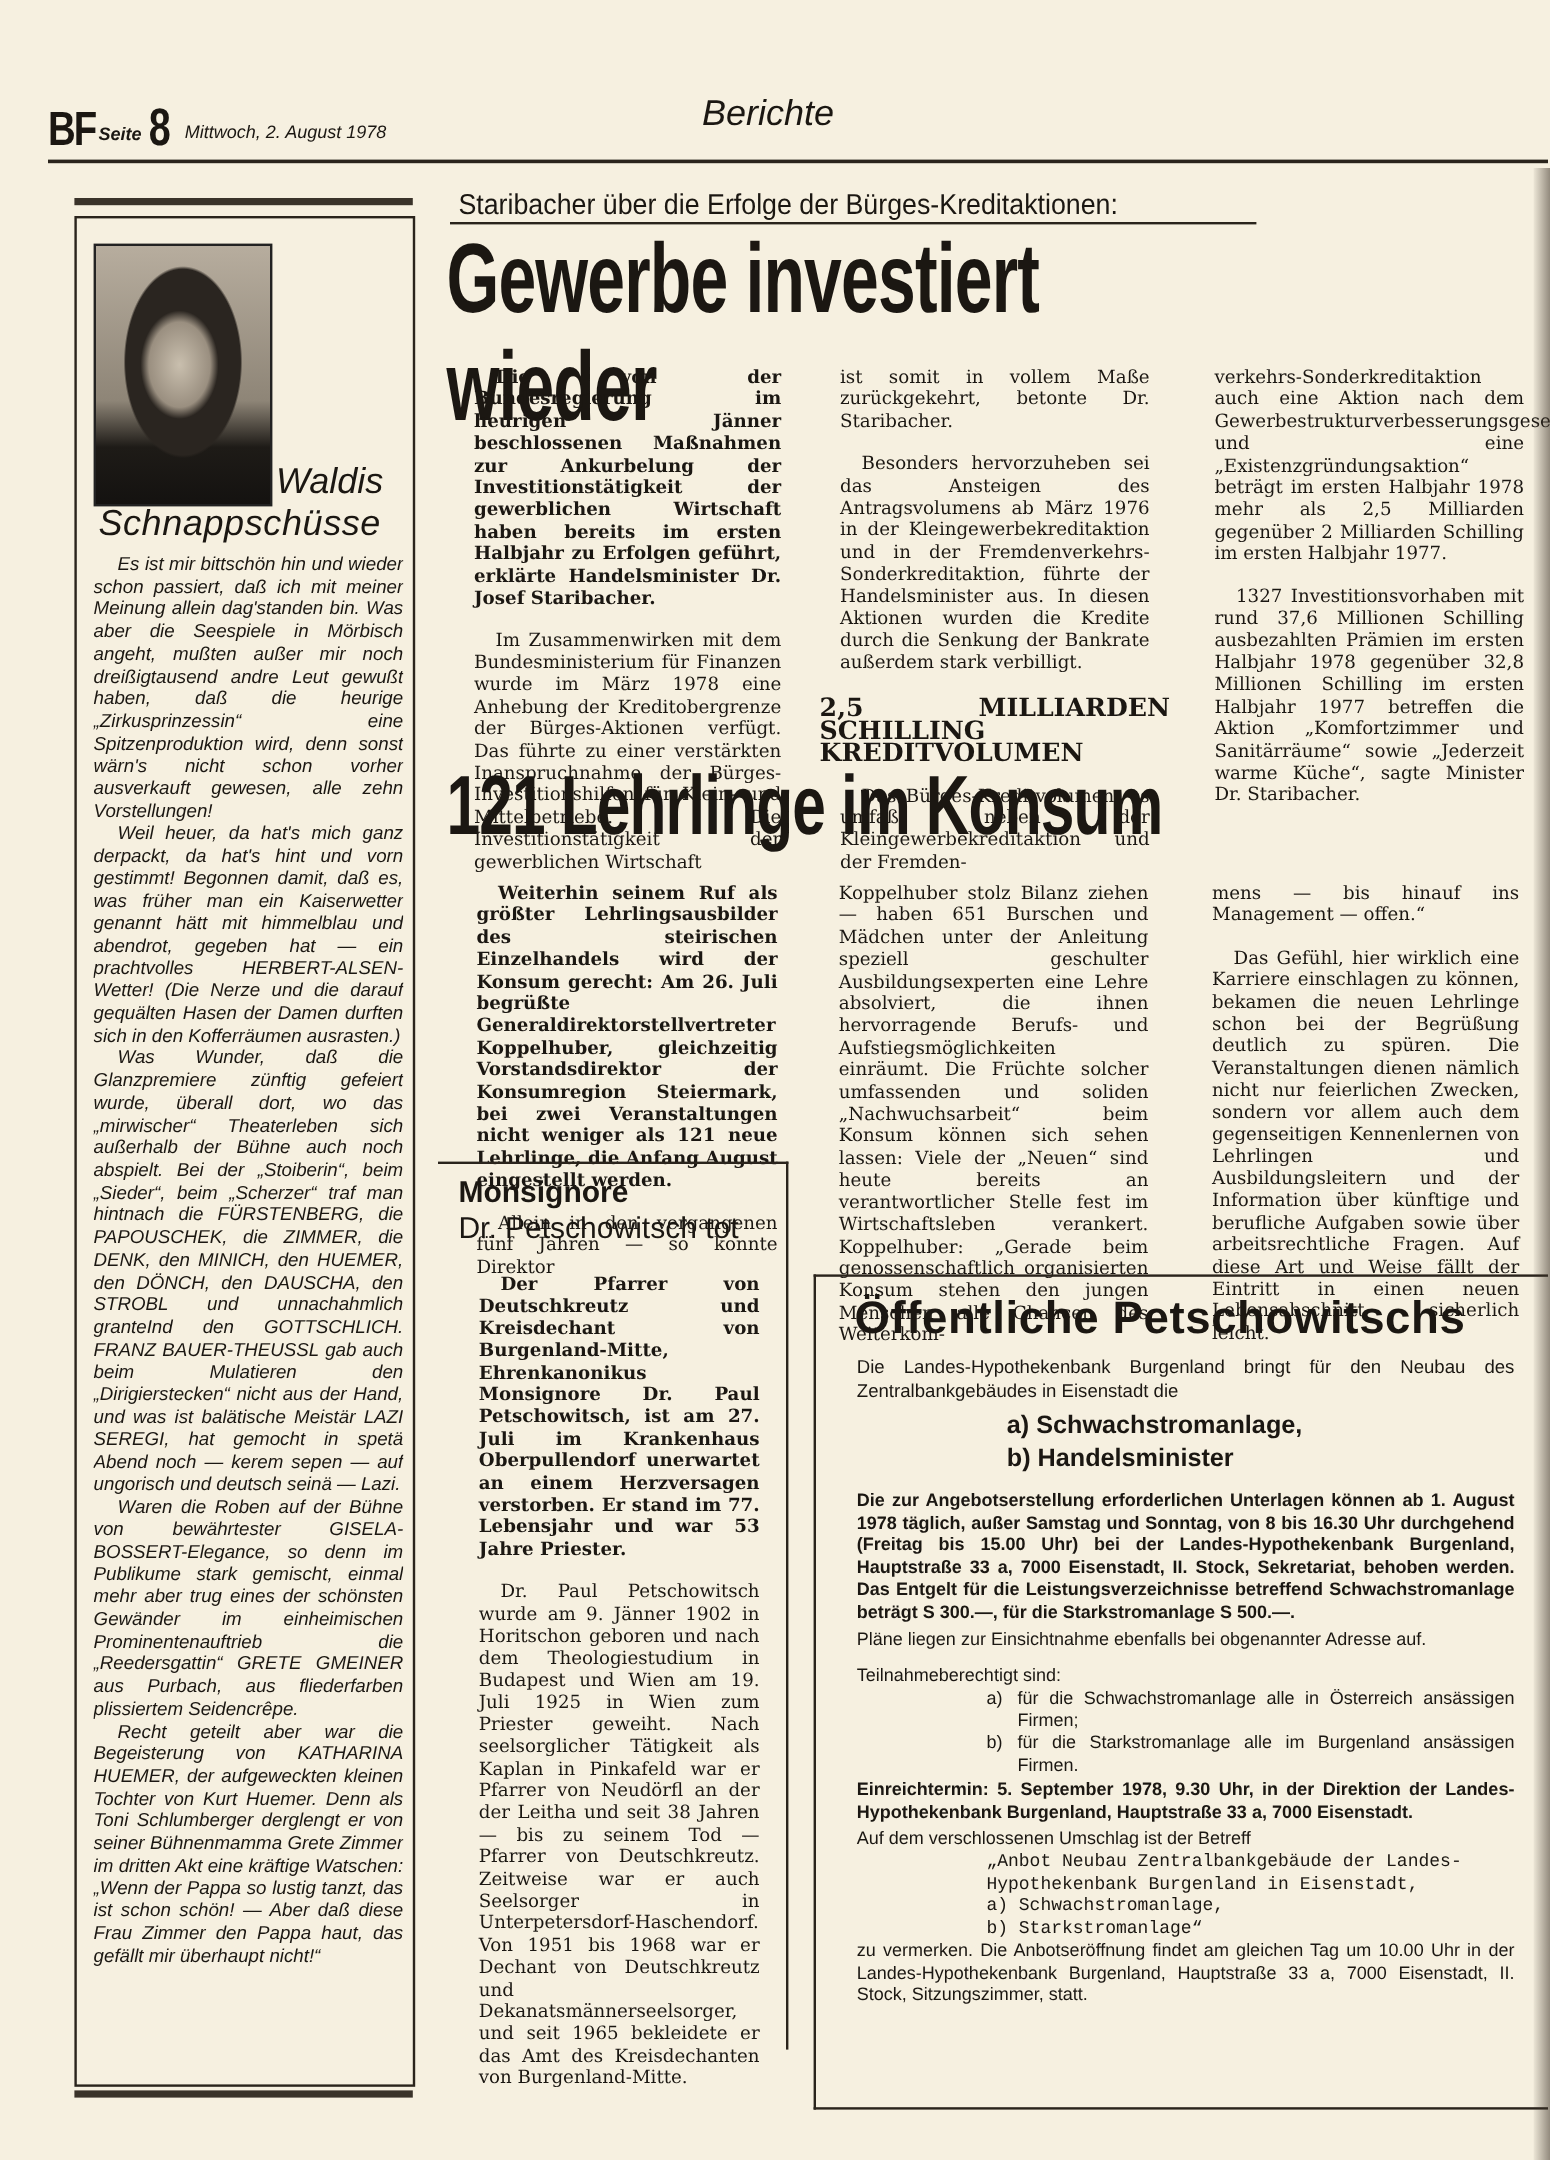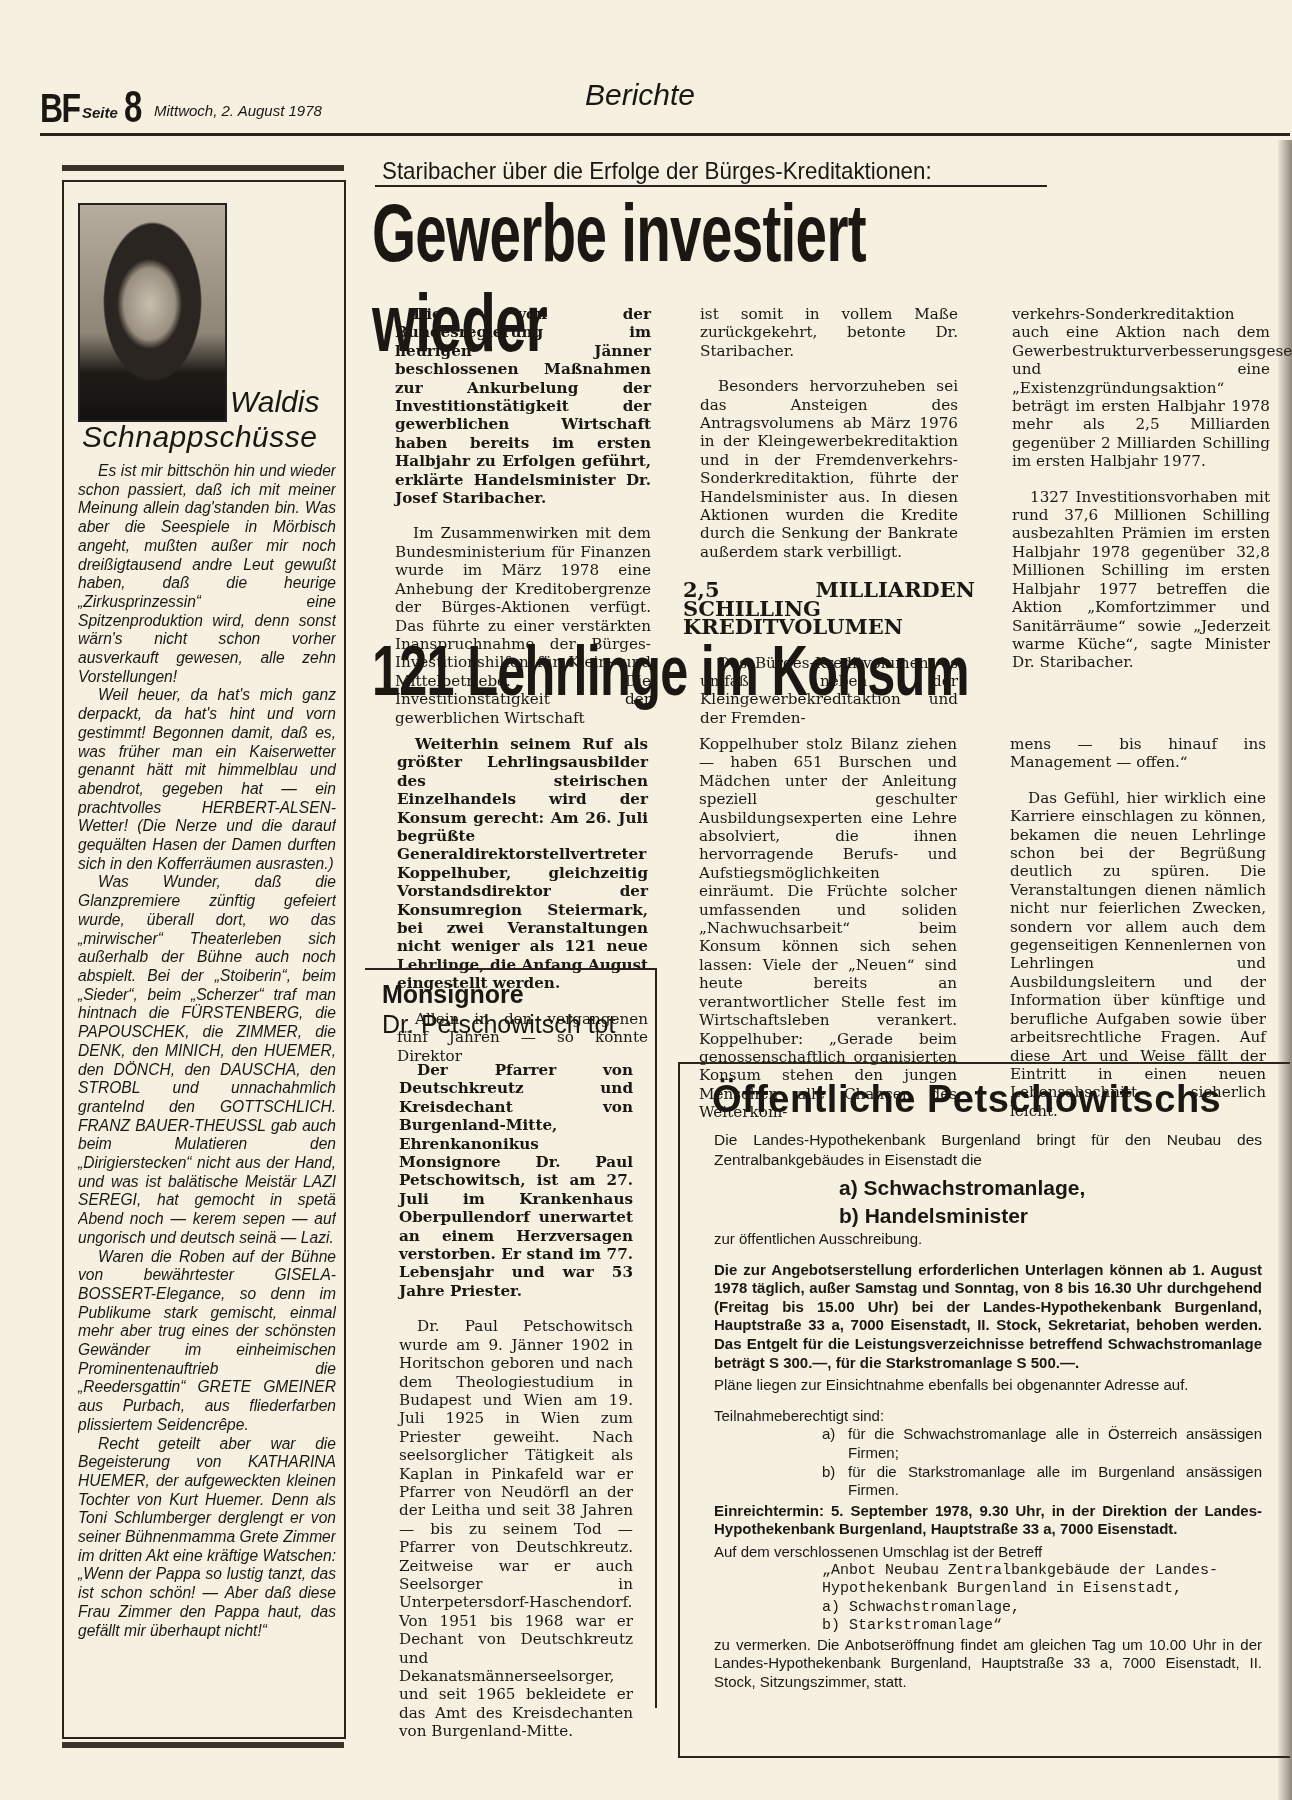--- a/index.html
+++ b/index.html
@@ -89,21 +89,20 @@
 </div>
 
 <div class="abs" style="left:678px;top:1062px;width:610px;height:692px;border-top:2px solid #2a241c;border-left:2px solid #2a241c;border-bottom:2px solid #2a241c;"></div>
 <div class="abs sans" style="left:712px;top:1078px;font-size:38px;font-weight:bold;letter-spacing:0.5px;">Öffentliche Petschowitschs</div>
 <div class="abs ad" style="left:714px;top:1130px;width:548px;">
   <p style="font-size:15.5px;line-height:20px;">Die Landes-Hypothekenbank Burgenland bringt für den Neubau des Zentralbankgebäudes in Eisenstadt die</p>
   <div style="padding-left:125px;font-size:21px;font-weight:bold;line-height:28px;margin-top:4px;">
     <div>a) Schwachstromanlage,</div>
     <div>b) Handelsminister</div>
   </div>
-  <p>zur öffentlichen Ausschreibung.</p>
   <p class="b" style="margin-top:12px;">Die zur Angebotserstellung erforderlichen Unterlagen können ab 1. August 1978 täglich, außer Samstag und Sonntag, von 8 bis 16.30 Uhr durchgehend (Freitag bis 15.00 Uhr) bei der Landes-Hypothekenbank Burgenland, Hauptstraße 33 a, 7000 Eisenstadt, II. Stock, Sekretariat, behoben werden. Das Entgelt für die Leistungsverzeichnisse betreffend Schwachstromanlage beträgt S 300.—, für die Starkstromanlage S 500.—.</p>
   <p style="margin-top:4px;">Pläne liegen zur Einsichtnahme ebenfalls bei obgenannter Adresse auf.</p>
   <p style="margin-top:12px;">Teilnahmeberechtigt sind:</p>
   <div style="padding-left:108px;">
     <div style="display:flex;">
       <span style="width:26px;flex:none;">a)</span>
       <span style="text-align:justify;">für die Schwachstromanlage alle in Österreich ansässigen Firmen;</span>
     </div>
     <div style="display:flex;">
       <span style="width:26px;flex:none;">b)</span>

